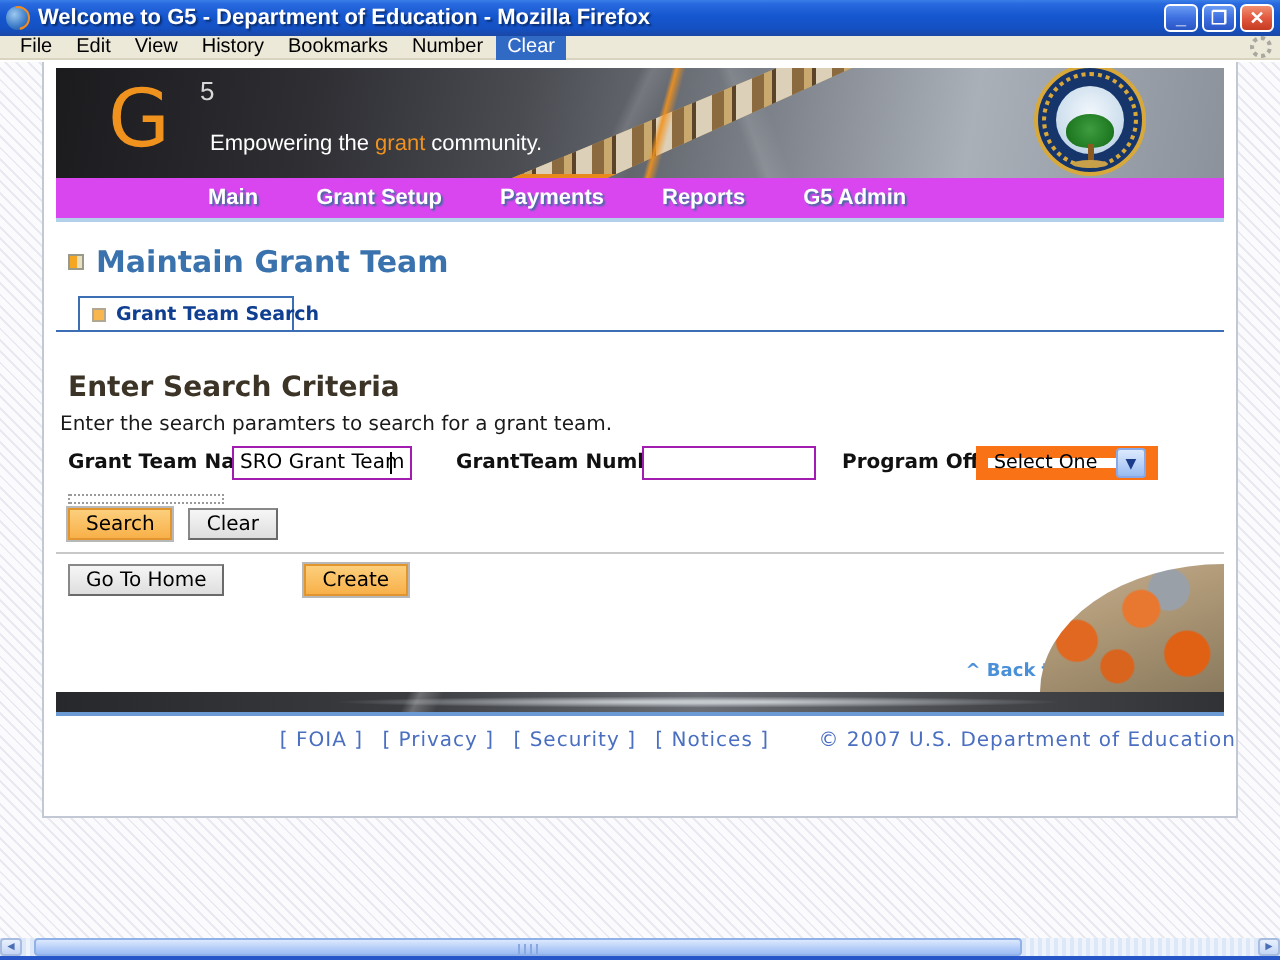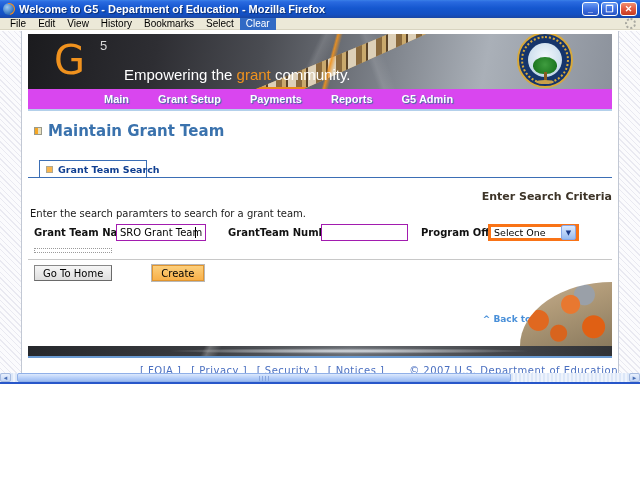--- a/index.html
+++ b/index.html
@@ -1,19 +1,19 @@
 <!DOCTYPE html>
 <html><head>
 <meta charset="utf-8">
 <style>
   * { margin:0; padding:0; box-sizing:border-box; }
   html,body { width:640px; height:480px; overflow:hidden; }
   body { font-family:"Liberation Sans", sans-serif; background:#fff; }
 
-  .window { position:relative; width:640px; height:384px; overflow:hidden; background:#fff; }
+  .window { position:relative; width:640px; height:480px; overflow:hidden; background:#fff; }
 
   
   .titlebar {
     position:absolute; top:0; left:0; width:640px; height:18px;
     background:linear-gradient(180deg,#3a80e8 0%,#2a6ae0 10%,#1557cf 45%,#1450c2 80%,#1a47a5 100%);
     display:flex; align-items:center; padding:0 3px; color:#fff;
   }
   .ff-icon { width:12px; height:12px; border-radius:50%;
     background:radial-gradient(circle at 35% 35%, #9cc8f0 0%, #3c7cc8 55%, #1a4a86 100%);
     position:relative; overflow:hidden; margin-right:4px; flex:0 0 auto; }
@@ -53,21 +53,21 @@
     background:linear-gradient(100deg,#1b1b1e 0%,#2e2e33 22%,#4a4c52 40%,#80858d 62%,#aab0b8 78%,#8c929c 92%,#7a8löst08a 100%);
     background:linear-gradient(100deg,#1b1b1e 0%,#2e2e33 22%,#4a4c52 40%,#80858d 62%,#aab0b8 78%,#8c929c 100%);
   }
   .banner-floorlines { position:absolute; inset:0;
     background:
       linear-gradient(115deg, transparent 48%, rgba(255,255,255,.12) 49%, transparent 51%),
       linear-gradient(70deg, transparent 58%, rgba(255,255,255,.10) 59%, transparent 61%);
   }
   .g-logo { position:absolute; left:26px; top:2px; font-size:40px; line-height:48px; color:#f0921e; font-weight:normal; font-family:"DejaVu Sans",sans-serif; }
   .g-five { position:absolute; left:72px; top:4px; font-size:13px; color:#d8d8d8; }
-  .tagline { position:absolute; left:96px; top:32px; font-size:15px; color:#fff; white-space:nowrap;text-align:right; }
+  .tagline { position:absolute; left:77px; top:32px; font-size:11px; color:#fff; white-space:nowrap;text-align:right; }
   .tagline .accent { color:#f0921e; }
   .shelves { position:absolute; left:228px; top:0; width:170px; height:55px;
     clip-path:polygon(28% 100%, 100% 0%, 78% 0%, 0% 100%);
     background:
       repeating-linear-gradient(90deg,#8a6a3e 0 6px,#c9a96d 6px 10px,#5a4328 10px 12px,#ddd0b8 12px 20px),
       #b89a68;
     border-bottom:2px solid #e8891e;
   }
   .swoosh { position:absolute; left:200px; top:0; width:220px; height:55px;
     background:linear-gradient(105deg, transparent 46%, rgba(240,146,30,.9) 47%, transparent 49%); }
@@ -86,37 +86,37 @@
   .nav { margin:0 6px; height:22px; background:#d946ef; border-bottom:2px solid #b3d0ea;
     display:flex; align-items:center; gap:29px; padding-left:76px; }
   .nav-item { color:#fff; font-weight:bold; font-size:11px; text-shadow:1px 1px 1px #3a6e9e; white-space:nowrap; }
 
   
   .content { position:relative; margin:0 6px; height:247px; font-family:"DejaVu Sans",sans-serif; }
   .heading-row { display:flex; align-items:center; gap:6px; padding:11px 0 0 6px; }
   .bullet-sq { width:8px; height:8px; border:1px solid #9a9a8a; background:linear-gradient(90deg,#f5a623 0 55%,#e8e0c0 55% 100%); flex:0 0 auto; }
   .heading { color:#3a72ad; font-weight:bold; font-size:15px; }
 
-  .tab-row { position:relative; margin-top:20px; height:18px; }
+  .tab-row { position:relative; margin-top:8px; height:18px; }
   .tab { position:absolute; left:11px; top:0; width:108px; height:18px;
     border:1px solid #3b6eb5; border-bottom:none; background:#fff;
     display:flex; align-items:center; gap:5px; padding-left:6px; }
   .tab-sq { width:7px; height:7px; border:1px solid #b0a890; background:#f9b64e; flex:0 0 auto; }
   .tab-label { color:#103f91; font-weight:bold; font-size:9.5px; white-space:nowrap; }
   .tab-underline { position:absolute; left:0; right:0; bottom:0; height:1px; background:#3b6eb5; }
 
-  .section-title { margin:12px 0 0 6px; font-weight:bold; font-size:11px; color:#3d3428;text-align:right; }
+  .section-title { margin:20px 0 0 6px; font-weight:bold; font-size:14px; color:#3d3428; }
   .instructions { margin:5px 0 0 2px; font-size:10px; color:#1a1a1a; }
 
   .form-row { display:flex; align-items:center; margin:5px 0 0 6px; font-size:10px; }
   .f-label { font-weight:bold; color:#111; white-space:nowrap; }
   .txt-wrap { position:relative; }
   .txt { width:90px; height:17px; border:1px solid #a21caf; font-size:10px; font-family:"DejaVu Sans",sans-serif; padding:1px 3px; background:#fff; }
   .caret { position:absolute; left:79px; top:3px; width:1px; height:11px; background:#000; }
-  .sel { width:91px; height:17px; border:3px solid #f97316; background:#fff; display:flex; align-items:center; position:relative; }
+  .sel { width:91px; height:17px; border:6px solid #f97316; background:#fff; display:flex; align-items:center; position:relative; }
   .sel-text { font-size:9.5px; padding-left:3px; color:#000; flex:1; white-space:nowrap; overflow:hidden; }
   .sel-btn { width:15px; height:15px; margin:0; border:1px solid #88a8e8; border-radius:2px;
     background:linear-gradient(180deg,#dce9fd 0%,#bcd4f8 50%,#98bbf0 100%);
     display:flex; align-items:center; justify-content:center; font-size:7px; color:#1a3a8a; flex:0 0 auto; }
 
   .focus-dots { margin:7px 0 0 6px; width:78px; height:5px; border:1px dotted #9a9a9a; }
 
   .btn-row { display:flex; gap:8px; margin:2px 0 0 6px; }
   .btn { font-family:"DejaVu Sans",sans-serif; font-size:10px; color:#000; height:16px; padding:0 8px;
     border:1px solid #888; background:linear-gradient(180deg,#f6f6f6 0%,#dedede 100%);
@@ -181,21 +181,21 @@
       <div class="win-btn close">✕</div>
     </div>
   </div>
 
   <div class="menubar">
     <span class="menu-item">File</span>
     <span class="menu-item">Edit</span>
     <span class="menu-item">View</span>
     <span class="menu-item">History</span>
     <span class="menu-item">Bookmarks</span>
-    <span class="menu-item">Select</span>
+    <span class="menu-item">Number</span>
     <span class="menu-item active">Clear</span>
     <span class="throbber"></span>
   </div>
 
   <div class="page">
     <div class="panel">
 
       <div class="banner">
         <div class="banner-floorlines"></div>
         <div class="shelves"></div>
@@ -248,20 +248,24 @@
           <input class="txt" type="text" style="width: 87px;" value="">
           <span class="f-label" style="margin-left:13px; width:67px;">Program Office</span>
           <div class="sel">
             <span class="sel-text">Select One</span>
             <span class="sel-btn">▼</span>
           </div>
         </div>
 
         <div class="focus-dots"></div>
 
+        <div class="btn-row">
+          <button class="btn orange">Search</button>
+          <button class="btn">Clear</button>
+        </div>
 
         <div class="divider"></div>
 
         <div class="btn-row2">
           <button class="btn">Go To Home</button>
           <button class="btn orange">Create</button>
         </div>
 
         <a class="back-top" href="#">^ Back to Top</a>
 

